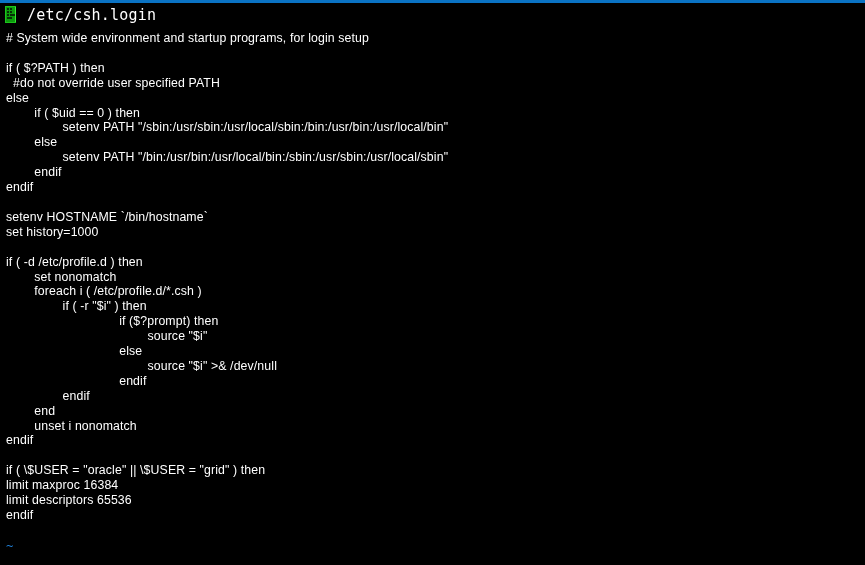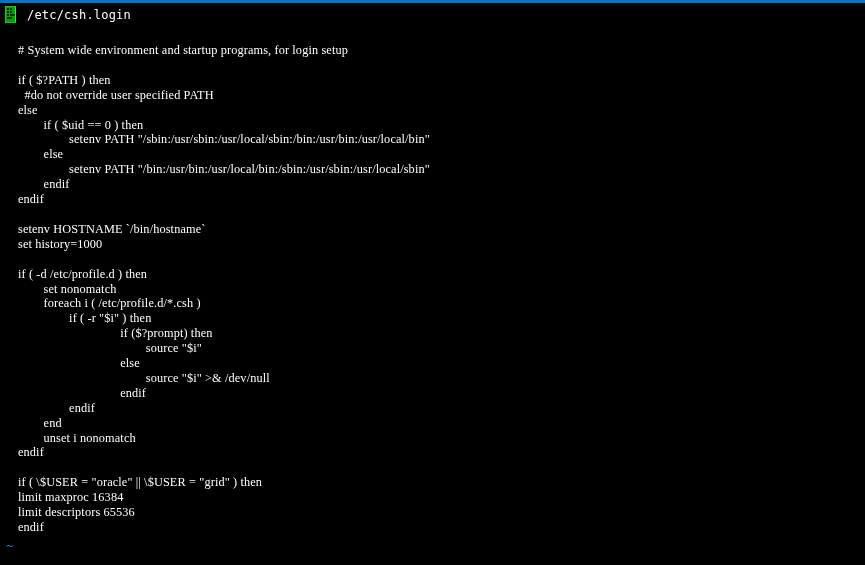--- a/index.html
+++ b/index.html
@@ -39,41 +39,41 @@
     width: 17px;
     height: 19px;
     flex: 0 0 auto;
     margin-right: 7px;
     position: relative;
   }
   #app-icon svg { display: block; }
 
   #title-text {
     color: #ffffff;
-    font-size: 12px;
+    font-size: 15px;
     font-family: "DejaVu Sans Mono", "Liberation Mono", monospace;
     letter-spacing: 0.2px;
     white-space: pre;
     line-height: 14px;
   }
 
   
   #terminal {
     position: relative;
     background: #000000;
     padding: 5px 0 0 6px;
     box-sizing: border-box;
     height: 539px;
   }
 
   #code {
-    margin: 12px;
+    margin: 0;
     padding: 0;
     color: #ffffff;
-    font-family: Liberation Serif, serif;
+    font-family: Liberation Sans, sans-serif;
     font-size: 12.3px;
     line-height: 14.9px;
     white-space: pre;
     letter-spacing: 0.12px;
   }
 
   .vline { display: block; min-height: 14.9px; }
 
   #tildes {
     position: absolute;

